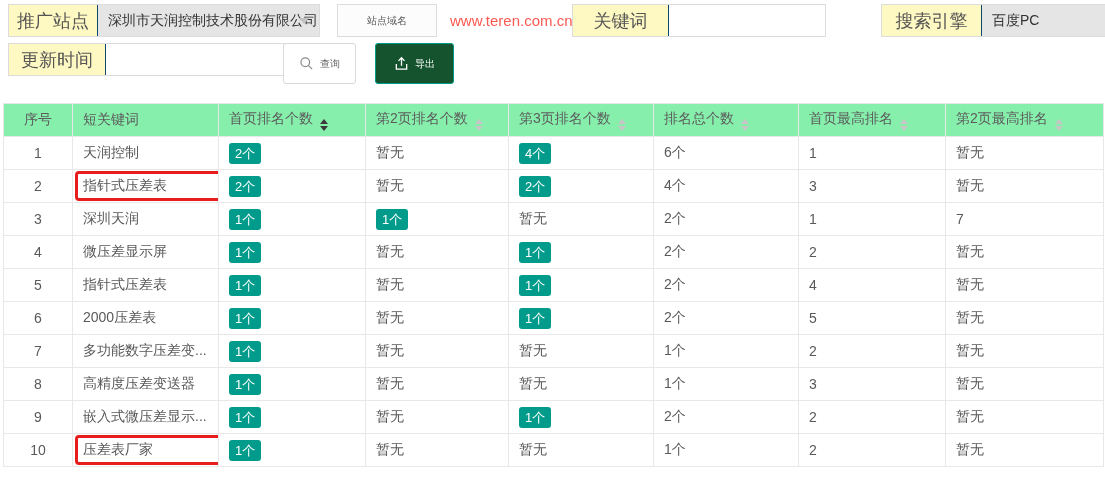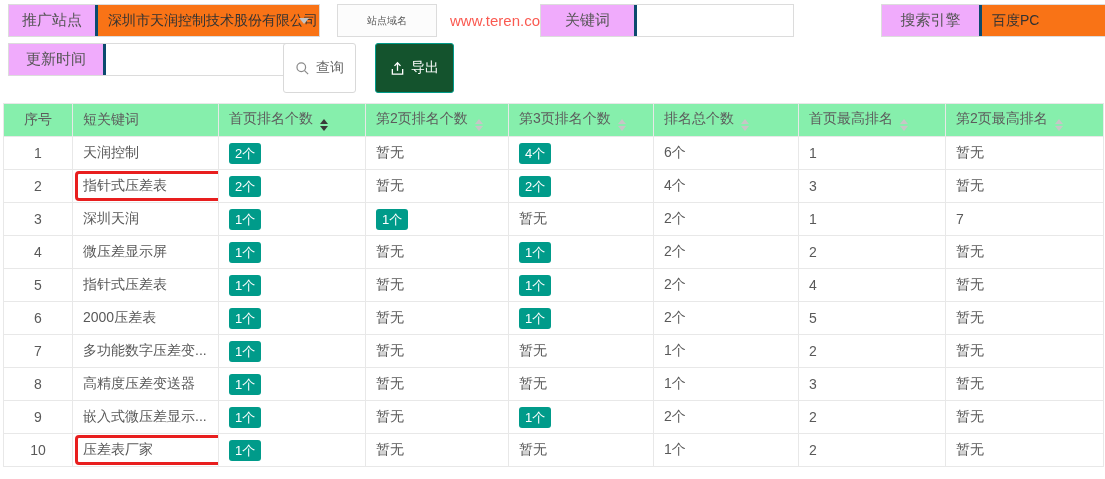--- a/index.html
+++ b/index.html
@@ -10,26 +10,26 @@
   }
   .app{position:absolute;inset:0;}
 
   
   .group{
     position:absolute;height:33px;border:1px solid #dcdcdc;background:#fff;
     display:flex;align-items:stretch;box-sizing:border-box;
   }
   .glabel{
     display:flex;align-items:center;justify-content:center;
-    background:#f0abfc;color:#555;font-size:15px;
-    border-right:3px solid #0c4a6e;box-sizing:border-box;flex:0 0 auto;
+    background:#fef9c3;color:#555;font-size:18px;
+    border-right:1px solid #0c4a6e;box-sizing:border-box;flex:0 0 auto;
   }
   .gvalue{
     flex:1;display:flex;align-items:center;padding:0 10px;
-    color:#333;font-size:14px;position:relative;background:#f97316;white-space:nowrap;overflow:hidden;
+    color:#333;font-size:14px;position:relative;background:#e5e5e5;white-space:nowrap;overflow:hidden;
   }
   .gvalue.select{cursor:pointer;padding-right:26px;}
   .caret{
     position:absolute;right:10px;top:50%;margin-top:-3px;width:0;height:0;
     border-left:5px solid transparent;border-right:5px solid transparent;
     border-top:6px solid #c3c3c3;
   }
   .label-box{
     position:absolute;height:33px;border:1px solid #dcdcdc;background:#fcfcfc;
     display:flex;align-items:center;justify-content:center;color:#555;
@@ -40,30 +40,30 @@
     cursor:pointer;white-space:nowrap;
   }
   .ginput{
     flex:1;border:none;outline:none;font-size:14px;color:#333;padding:0 10px;
     font-family:inherit;background:#fff;min-width:0;
   }
   #g-site{left:8px;top:4px;width:312px;}
   #g-site .glabel{width:89px;}
   #g-domain{left:337px;top:4px;width:100px;}
   #domain-value{left:450px;top:4px;}
-  #g-keyword{left:540px;top:4px;width:254px;}
+  #g-keyword{left:572px;top:4px;width:254px;}
   #g-keyword .glabel{width:96px;}
   #g-engine{left:838px;top:4px;width:265px;margin-left:43px;}
   #g-engine .glabel{width:100px;}
   #g-update{left:8px;top:43px;width:300px;}
   #g-update .glabel{width:97px;}
 
   .btn{
-    position:absolute;height:50px;display:inline-flex;align-items:center;justify-content:center;
-    gap:6px;font-size:14px;border-radius:3px;cursor:pointer;box-sizing:border-box;
+    position:absolute;height:41px;display:inline-flex;align-items:center;justify-content:center;
+    gap:6px;font-size:10px;border-radius:3px;cursor:pointer;box-sizing:border-box;
     font-family:Liberation Mono, monospace;
   }
   #btn-query{left:283px;top:43px;width:73px;background:#fff;border:1px solid #d9d9d9;color:#666;}
   #btn-export{left:375px;top:43px;width:79px;background:#14532d;border:1px solid #009b8a;color:#fff;}
   .btn svg{display:block;}
 
   
   table.rank{
     position:absolute;left:3px;top:103px;width:1100px;
     border-collapse:collapse;table-layout:fixed;font-size:14px;color:#595959;

